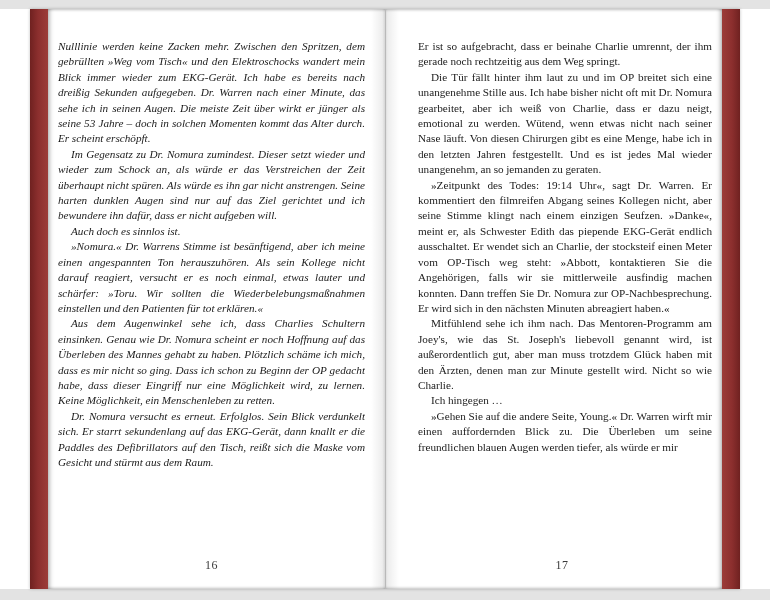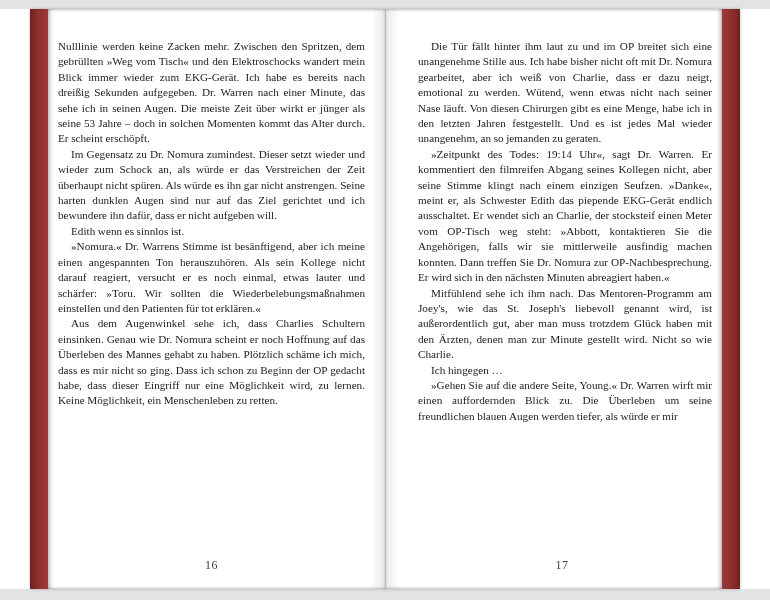--- a/index.html
+++ b/index.html
@@ -85,21 +85,21 @@
     bottom: 40px;
     overflow: hidden;
     color: var(--text, #1b1b1b);
     font-size: 11.2px;
     line-height: 15.4px;
     text-align: justify;
     hyphens: auto;
     -webkit-hyphens: auto;
     word-spacing: -0.2px;
   }
-  .pageL .ptext { left: 10px;  right: 20px; }
+  .pageL .ptext { left: 10px;  right: 20px; font-style: italic; }
   .pageR .ptext { left: 33px;  right: 10px; }
 
   .para { margin: 0; padding: 0; }
   .para.indent { text-indent: 13px; }
 
   .pnum {
     position: absolute;
     bottom: 16px;
     text-align: center;
     font-size: 12px;
@@ -117,29 +117,31 @@
   <div class="band bottom"></div>
 
   <div class="book">
     <div class="cover left"></div>
 
     <div class="spread">
       <div class="page pageL">
         <div class="ptext">
             <p class="para" lang="de">Nulllinie werden keine Zacken mehr. Zwischen den Spritzen, dem gebrüllten »Weg vom Tisch« und den Elektroschocks wandert mein Blick immer wieder zum EKG-Gerät. Ich habe es bereits nach dreißig Sekunden aufgegeben. Dr. Warren nach einer Minute, das sehe ich in seinen Augen. Die meiste Zeit über wirkt er jünger als seine 53 Jahre – doch in solchen Momenten kommt das Alter durch. Er scheint erschöpft.</p>
             <p class="para indent" lang="de">Im Gegensatz zu Dr. Nomura zumindest. Dieser setzt wieder und wieder zum Schock an, als würde er das Verstreichen der Zeit überhaupt nicht spüren. Als würde es ihn gar nicht anstrengen. Seine harten dunklen Augen sind nur auf das Ziel gerichtet und ich bewundere ihn dafür, dass er nicht aufgeben will.</p>
-            <p class="para indent" lang="de">Edith wenn es sinnlos ist.</p>
+            <p class="para indent" lang="de">Auch doch es sinnlos ist.</p>
             <p class="para indent" lang="de">»Nomura.« Dr. Warrens Stimme ist besänftigend, aber ich meine einen angespannten Ton herauszuhören. Als sein Kollege nicht darauf reagiert, versucht er es noch einmal, etwas lauter und schärfer: »Toru. Wir sollten die Wiederbelebungsmaßnahmen einstellen und den Patienten für tot erklären.«</p>
             <p class="para indent" lang="de">Aus dem Augenwinkel sehe ich, dass Charlies Schultern einsinken. Genau wie Dr. Nomura scheint er noch Hoffnung auf das Überleben des Mannes gehabt zu haben. Plötzlich schäme ich mich, dass es mir nicht so ging. Dass ich schon zu Beginn der OP gedacht habe, dass dieser Eingriff nur eine Möglichkeit wird, zu lernen. Keine Möglichkeit, ein Menschenleben zu retten.</p>
+            <p class="para indent" lang="de">Dr. Nomura versucht es erneut. Erfolglos. Sein Blick verdunkelt sich. Er starrt sekundenlang auf das EKG-Gerät, dann knallt er die Paddles des Defibrillators auf den Tisch, reißt sich die Maske vom Gesicht und stürmt aus dem Raum.</p>
           </div>
         <div class="pnum">16</div>
       </div>
 
       <div class="page pageR">
         <div class="ptext">
+            <p class="para" lang="de">Er ist so aufgebracht, dass er beinahe Charlie umrennt, der ihm gerade noch rechtzeitig aus dem Weg springt.</p>
             <p class="para indent" lang="de">Die Tür fällt hinter ihm laut zu und im OP breitet sich eine unangenehme Stille aus. Ich habe bisher nicht oft mit Dr. Nomura gearbeitet, aber ich weiß von Charlie, dass er dazu neigt, emotional zu werden. Wütend, wenn etwas nicht nach seiner Nase läuft. Von diesen Chirurgen gibt es eine Menge, habe ich in den letzten Jahren festgestellt. Und es ist jedes Mal wieder unangenehm, an so jemanden zu geraten.</p>
             <p class="para indent" lang="de">»Zeitpunkt des Todes: 19:14 Uhr«, sagt Dr. Warren. Er kommentiert den filmreifen Abgang seines Kollegen nicht, aber seine Stimme klingt nach einem einzigen Seufzen. »Danke«, meint er, als Schwester Edith das piepende EKG-Gerät endlich ausschaltet. Er wendet sich an Charlie, der stocksteif einen Meter vom OP-Tisch weg steht: »Abbott, kontaktieren Sie die Angehörigen, falls wir sie mittlerweile ausfindig machen konnten. Dann treffen Sie Dr. Nomura zur OP-Nachbesprechung. Er wird sich in den nächsten Minuten abreagiert haben.«</p>
             <p class="para indent" lang="de">Mitfühlend sehe ich ihm nach. Das Mentoren-Programm am Joey's, wie das St. Joseph's liebevoll genannt wird, ist außerordentlich gut, aber man muss trotzdem Glück haben mit den Ärzten, denen man zur Minute gestellt wird. Nicht so wie Charlie.</p>
             <p class="para indent" lang="de">Ich hingegen …</p>
             <p class="para indent" lang="de">»Gehen Sie auf die andere Seite, Young.« Dr. Warren wirft mir einen auffordernden Blick zu. Die Überleben um seine freundlichen blauen Augen werden tiefer, als würde er mir</p>
           </div>
         <div class="pnum">17</div>
       </div>
 
       <div class="gutter"></div>

